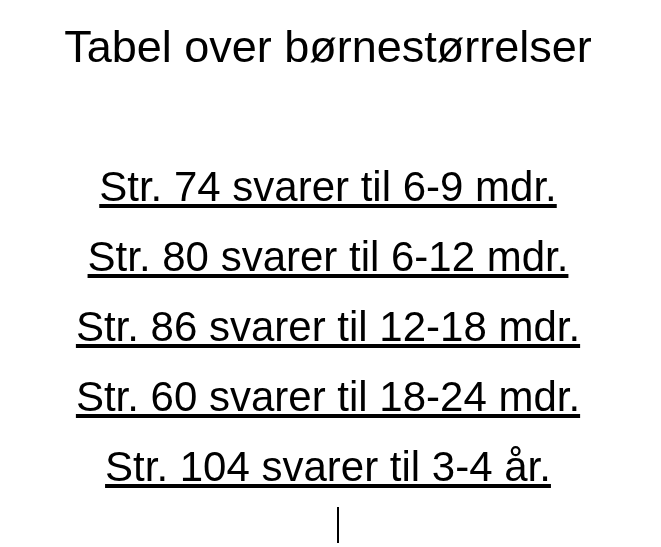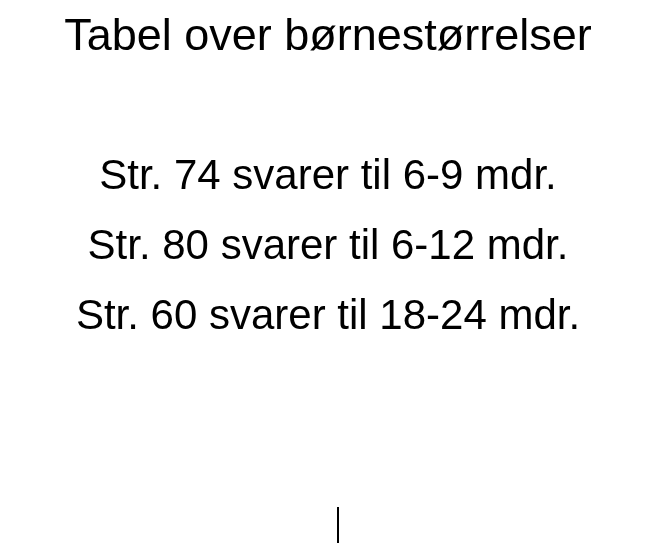--- a/index.html
+++ b/index.html
@@ -14,38 +14,40 @@
     position: relative;
     font-family: "Liberation Sans", "DejaVu Sans", sans-serif;
     color: #000000;
   }
   .page {
     position: absolute;
     left: 0;
     top: 0;
     width: 656px;
     height: 547px;
+    padding-top: 12px;
     box-sizing: border-box;
     text-align: center;
   }
   .doc-title {
     font-size: 45px;
     line-height: 70px;
     height: 70px;
     white-space: nowrap;
     letter-spacing: 0px;
   }
   .blank-line {
     height: 70px;
   }
   .size-line {
     font-size: 42px;
     line-height: 70px;
     height: 70px;
     white-space: nowrap;
+    text-decoration: underline;
   }
   .text-caret {
     position: absolute;
     left: 337px;
     top: 507px;
     width: 2px;
     height: 36px;
     background: #000000;
   }
 </style>
@@ -54,18 +56,20 @@
 
 <div class="page">
   <div class="doc-title">Tabel over børnestørrelser</div>
 
   <div class="blank-line"></div>
 
   <div class="size-line">Str. 74 svarer til 6-9 mdr.</div>
 
   <div class="size-line">Str. 80 svarer til 6-12 mdr.</div>
 
+  <div class="size-line">Str. 86 svarer til 12-18 mdr.</div>
 
   <div class="size-line">Str. 60 svarer til 18-24 mdr.</div>
 
+  <div class="size-line">Str. 104 svarer til 3-4 år.</div>
 </div>
 
 <div class="text-caret"></div>
 
 </body></html>

